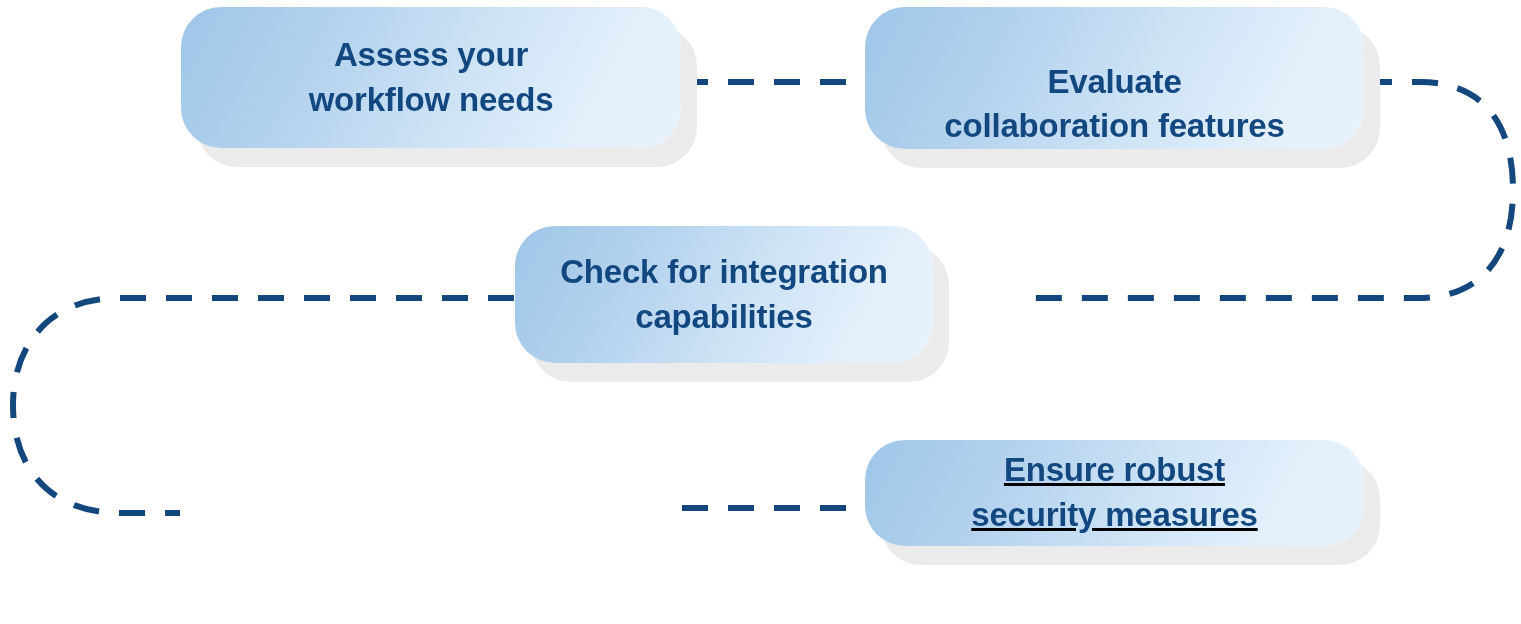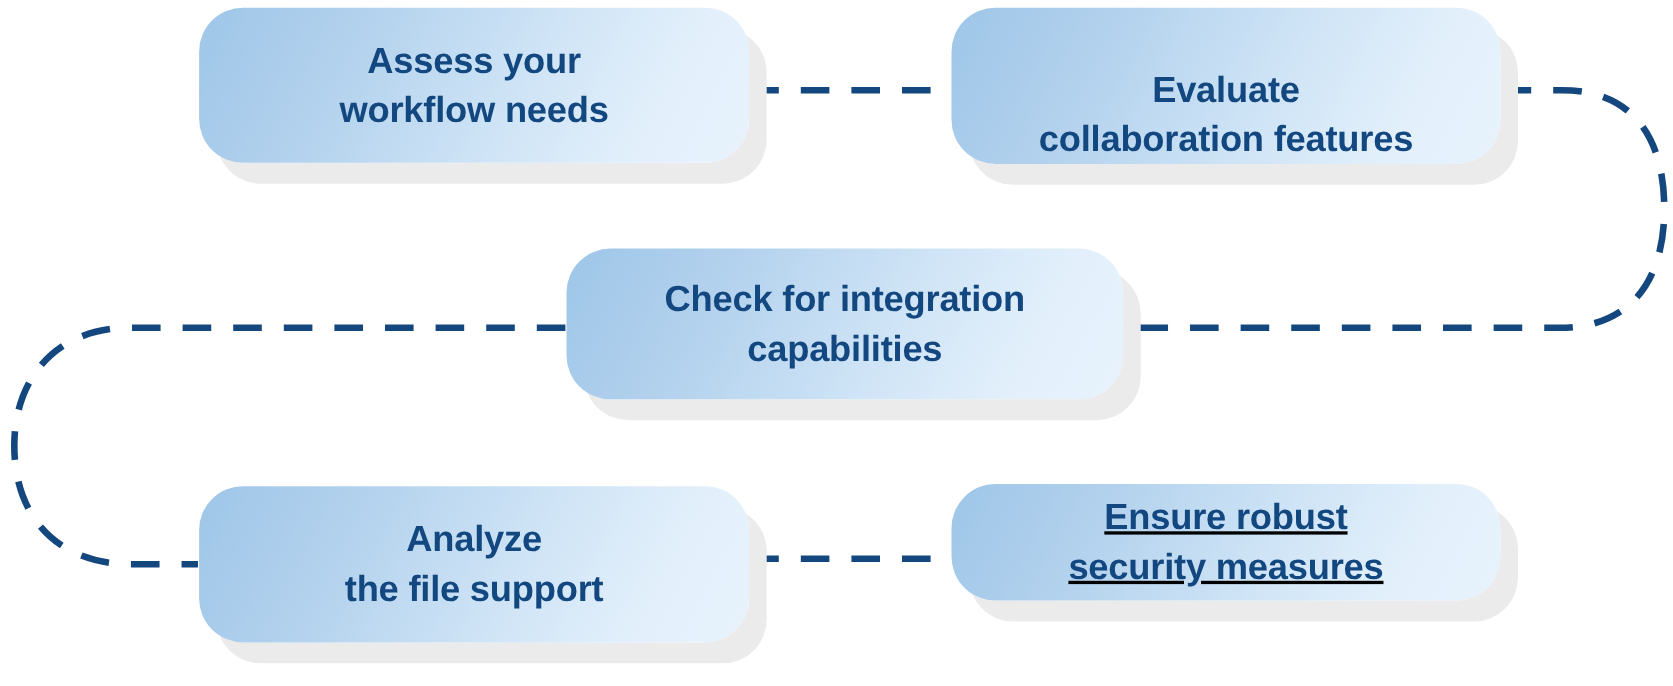--- a/index.html
+++ b/index.html
@@ -42,21 +42,21 @@
     color: #12477f;
     font-weight: bold;
     font-size: 33px;
     line-height: 1.35;
     letter-spacing: -0.2px;
     padding: 0 22px;
     white-space: pre-line;
   }
   #node-assess   { left: 181px; top: 7px;   width: 500px; height: 141px; }
   #node-evaluate { left: 865px; top: 7px;   width: 499px; height: 142px; align-items: flex-end; }
-  #node-check    { left: 515px; top: 226px; width: 506px; height: 137px; }
+  #node-check    { left: 515px; top: 226px; width: 418px; height: 137px; }
   #node-analyze  { left: 181px; top: 442px; width: 500px; height: 142px; }
   #node-ensure   { left: 865px; top: 440px; width: 499px; height: 106px; text-decoration: underline; }
 </style>
 </head>
 <body>
 
 <div id="canvas">
 
   <svg id="connectors" viewBox="0 0 1521 624" width="1521" height="624" xmlns="http://www.w3.org/2000/svg">
 
@@ -77,23 +77,19 @@
   <div class="node" id="node-evaluate">
     <span class="node-label">Evaluate
 collaboration features</span>
   </div>
 
   <div class="node" id="node-check">
     <span class="node-label">Check for integration
 capabilities</span>
   </div>
 
-  <div class="node" id="node-analyze">
-    <span class="node-label">Analyze
-the file support</span>
-  </div>
 
   <div class="node" id="node-ensure">
     <span class="node-label">Ensure robust
 security measures</span>
   </div>
 
 </div>
 
 </body></html>

